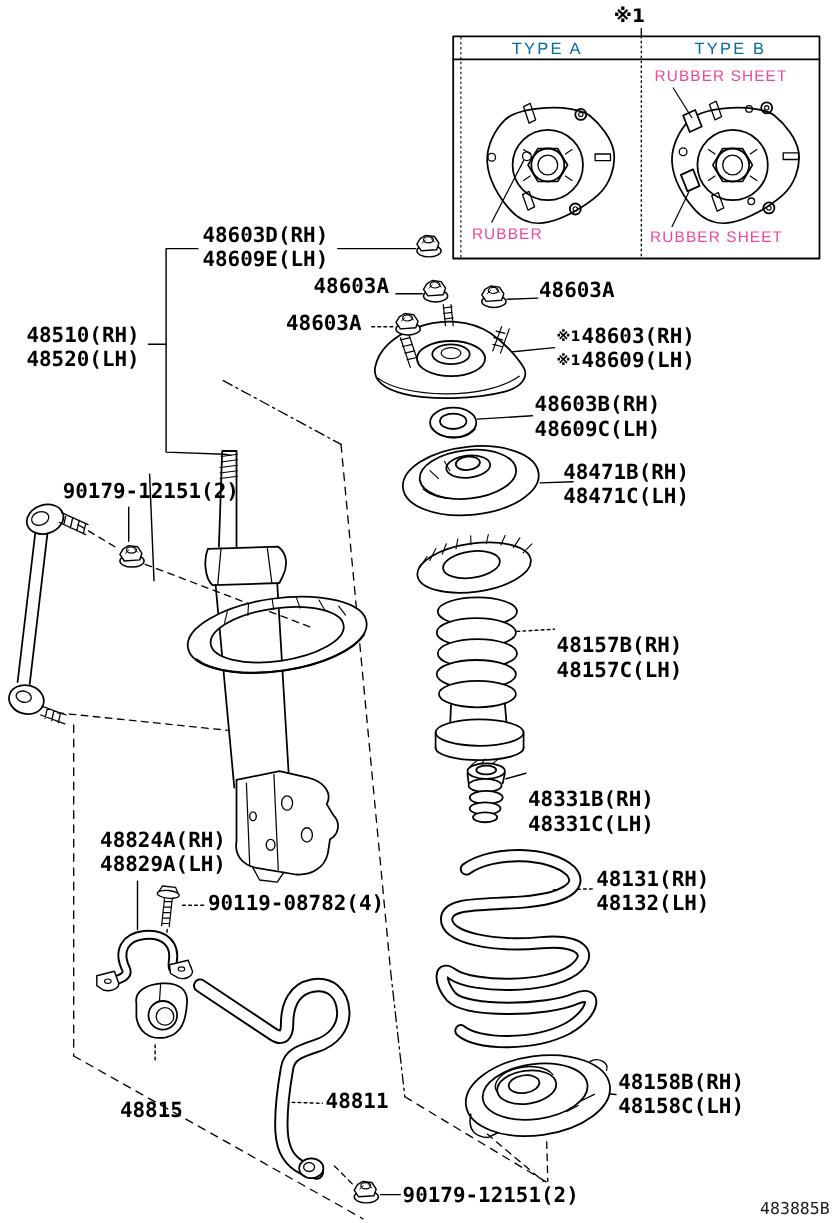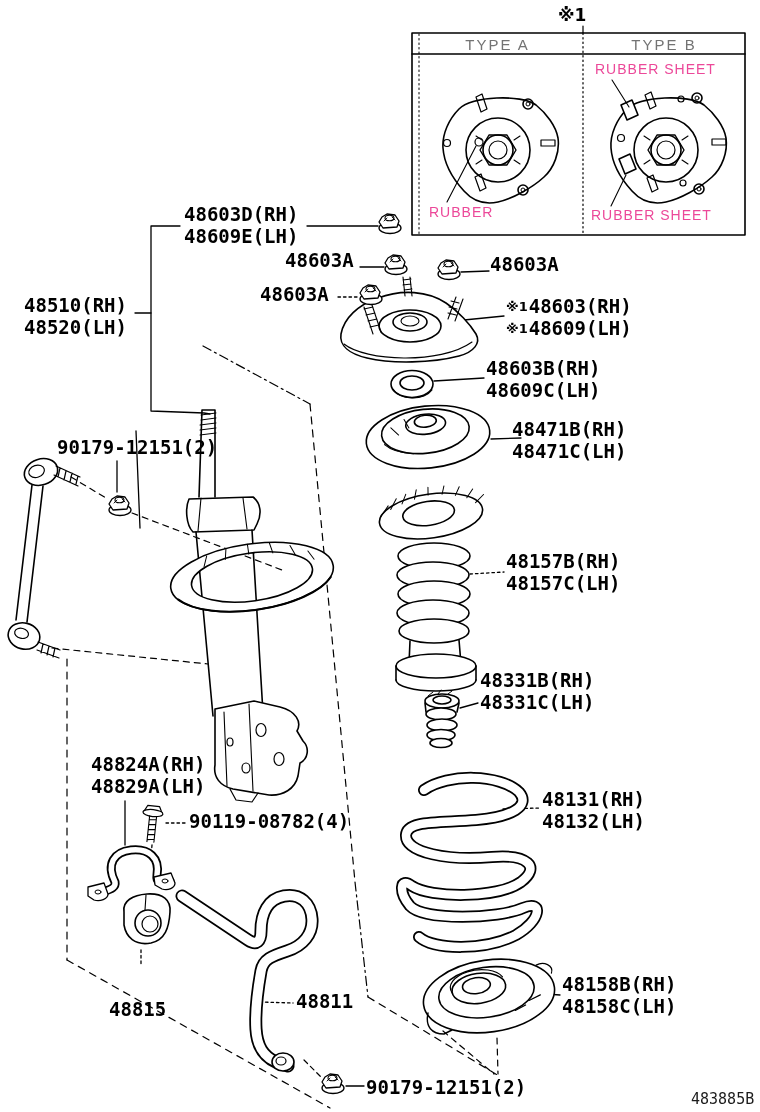--- a/index.html
+++ b/index.html
@@ -3,40 +3,40 @@
 <meta charset="utf-8">
 <style>
   html,body{margin:0;padding:0;background:#fff;}
   #stage{position:relative;width:760px;height:1112px;background:#fff;overflow:hidden;
          font-family:"DejaVu Sans Mono","Liberation Mono",monospace;color:#000;}
   svg.art{position:absolute;left:0;top:0;}
   .lbl{position:absolute;font:bold 19px/22px "DejaVu Sans Mono","Liberation Mono",monospace;
        white-space:pre;letter-spacing:0;color:#000;}
   .pref{font:bold 13px "DejaVu Sans","Liberation Sans",sans-serif;position:relative;top:-2px;margin-right:1px;}
   .ins{position:absolute;font:14px "Liberation Sans","DejaVu Sans",sans-serif;color:#ec4899;letter-spacing:1px;white-space:pre;}
-  .hdr{position:absolute;font:15px "Liberation Sans","DejaVu Sans",sans-serif;color:#737373;letter-spacing:2px;text-align:center;}
+  .hdr{position:absolute;font:15px "Liberation Sans","DejaVu Sans",sans-serif;color:#0369a1;letter-spacing:2px;text-align:center;}
   #lref{position:absolute;left:558px;top:5px;font:bold 17px "DejaVu Sans","Liberation Sans",sans-serif;}
   #lcode{position:absolute;left:691px;top:1090px;font:15px "DejaVu Sans Mono","Liberation Mono",monospace;color:#1c1c1c;}
   #ltypeA{left:412px;top:36px;width:171px;}
   #ltypeB{left:583px;top:36px;width:162px;}
   #lpainted{left:429px;top:204px;}
   #lrubtop{left:595px;top:61px;}
   #lrubbot{left:591px;top:207px;}
   #l48603D{left:184px;top:203px;}
   #l48603A1{left:285px;top:249px;}
   #l48603A2{left:260px;top:283px;}
   #l48603A3{left:490px;top:253px;}
   #l48510{left:24px;top:294px;}
   #lmount{left:506px;top:295px;}
   #l48603B{left:486px;top:357px;}
   #l48820{left:14px;top:384px;}
   #l90179a{left:57px;top:436px;}
   #l48471{left:512px;top:418px;}
-  #l48157{left:506px;top:550px;}
-  #l48331{left:480px;top:669px;text-align:center;}
+  #l48157{left:506px;top:576px;}
+  #l48331{left:480px;top:716px;text-align:center;}
   #l48824{left:91px;top:753px;}
   #l90119{left:189px;top:810px;}
   #l48131{left:542px;top:788px;}
   #l48815{left:109px;top:962px;margin-top:36px;}
   #l48811{left:296px;top:990px;}
   #l48158{left:562px;top:973px;}
   #l90179b{left:366px;top:1076px;}
 </style>
 </head>
 <body>

